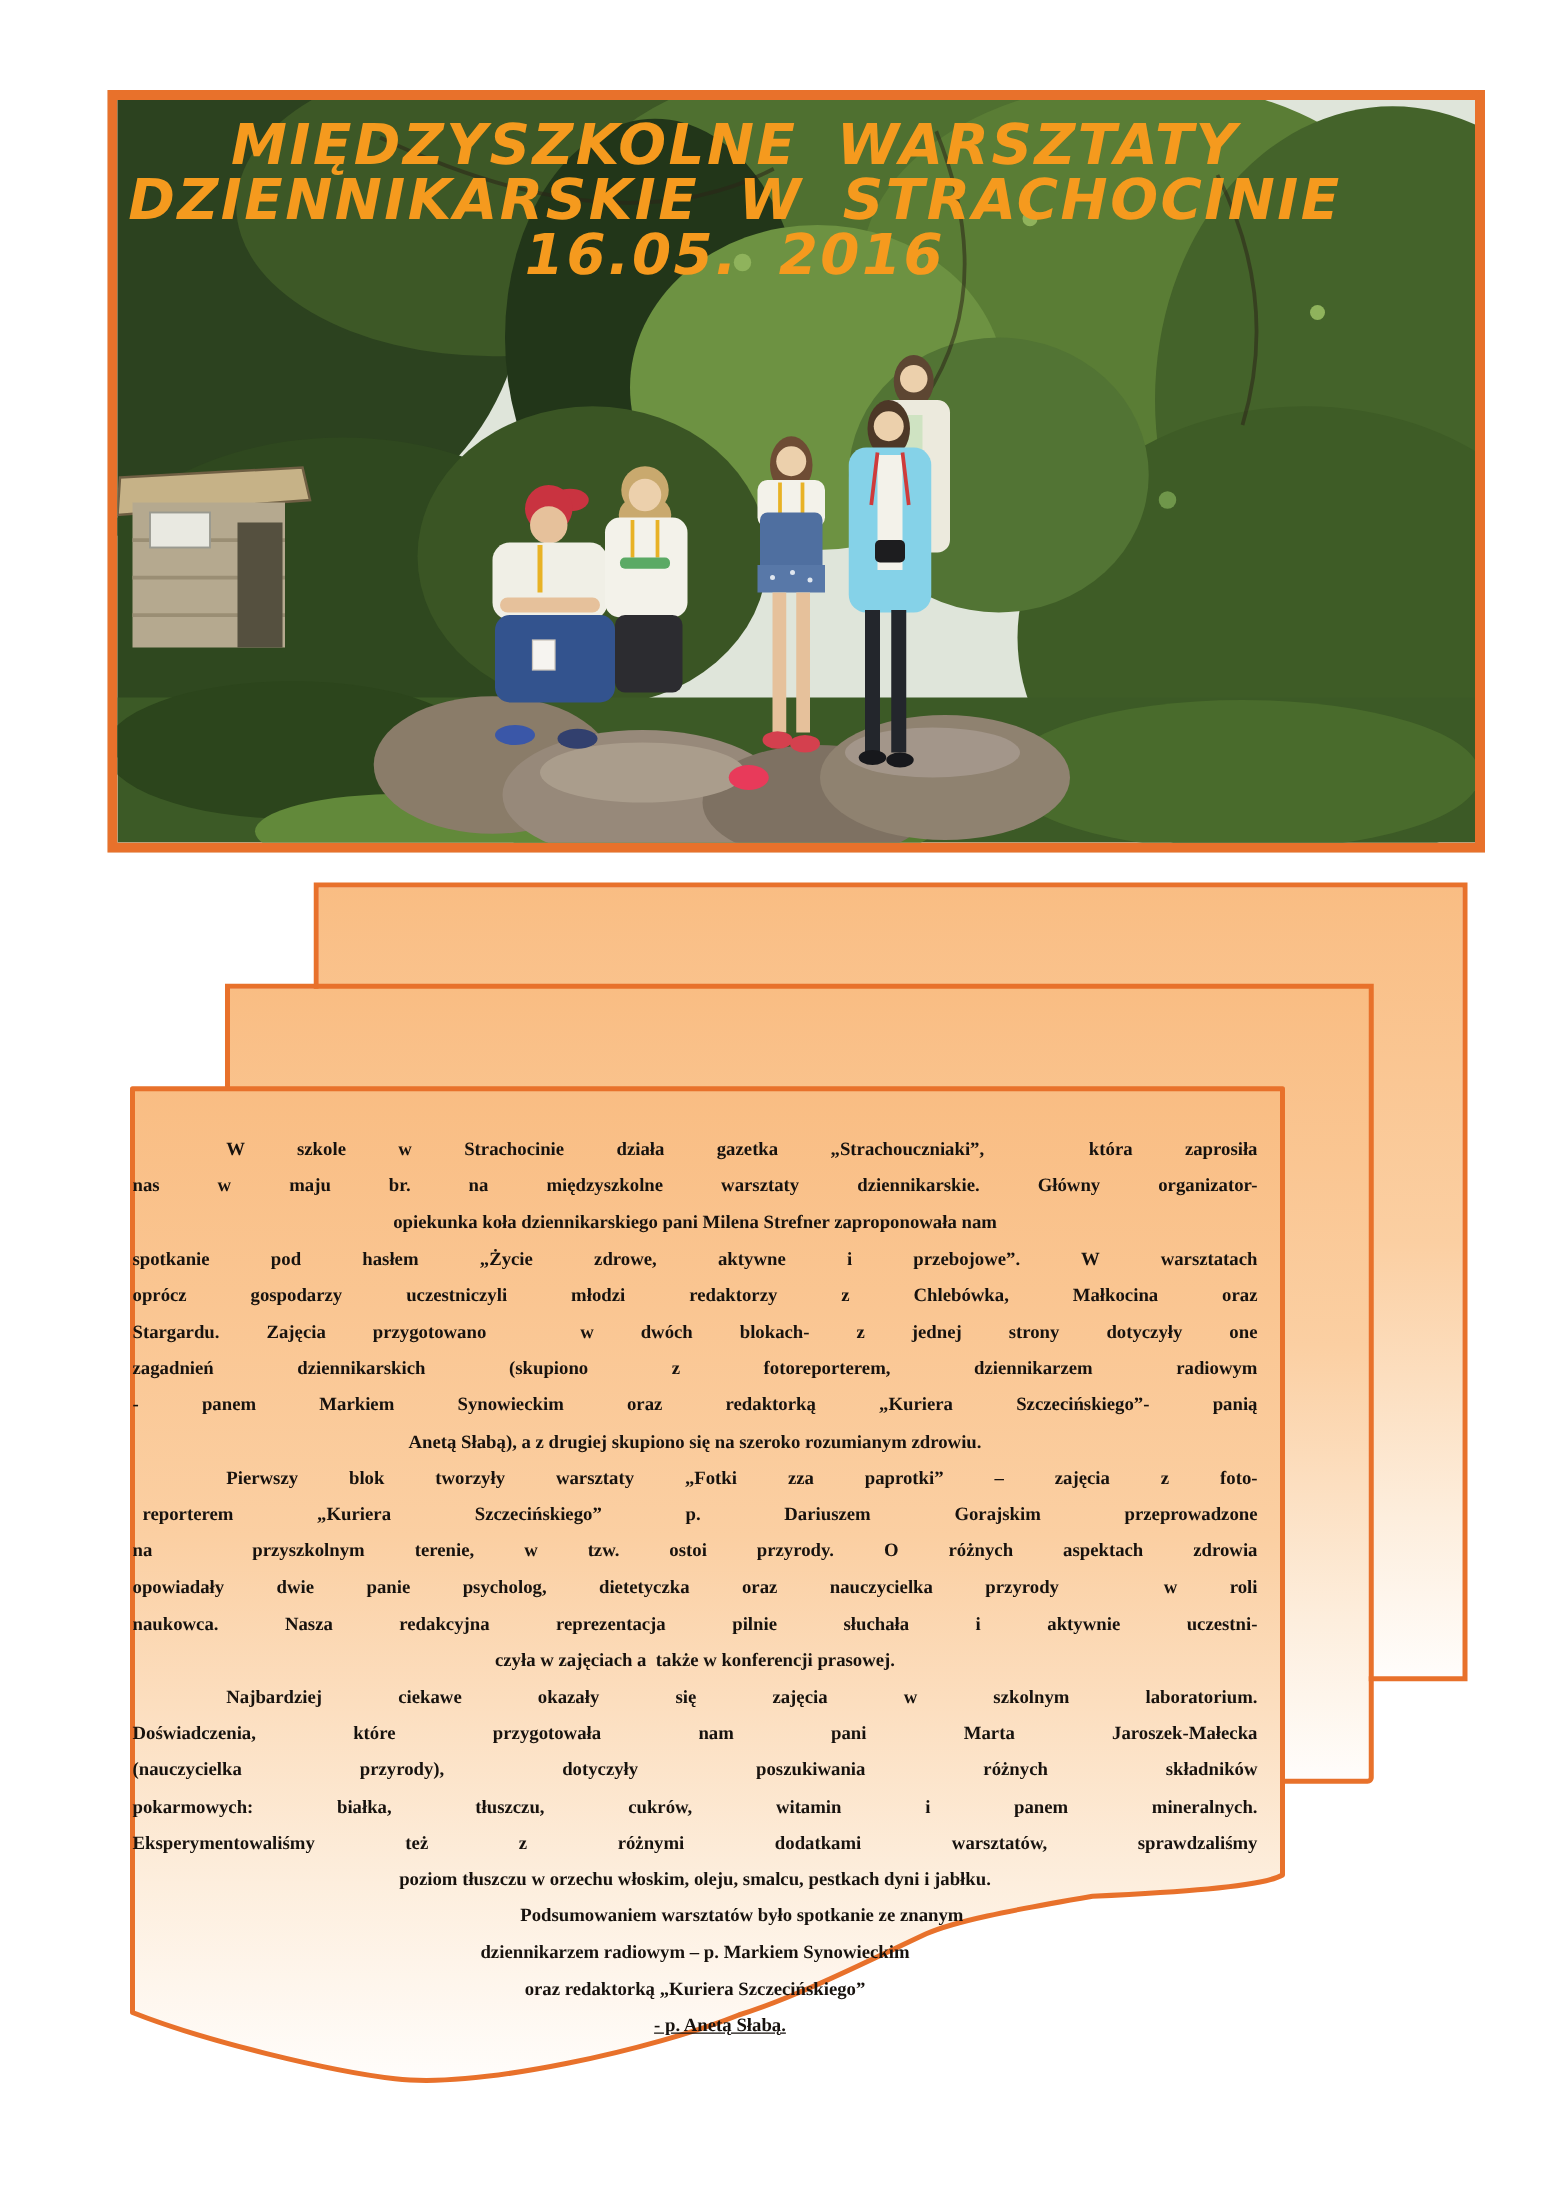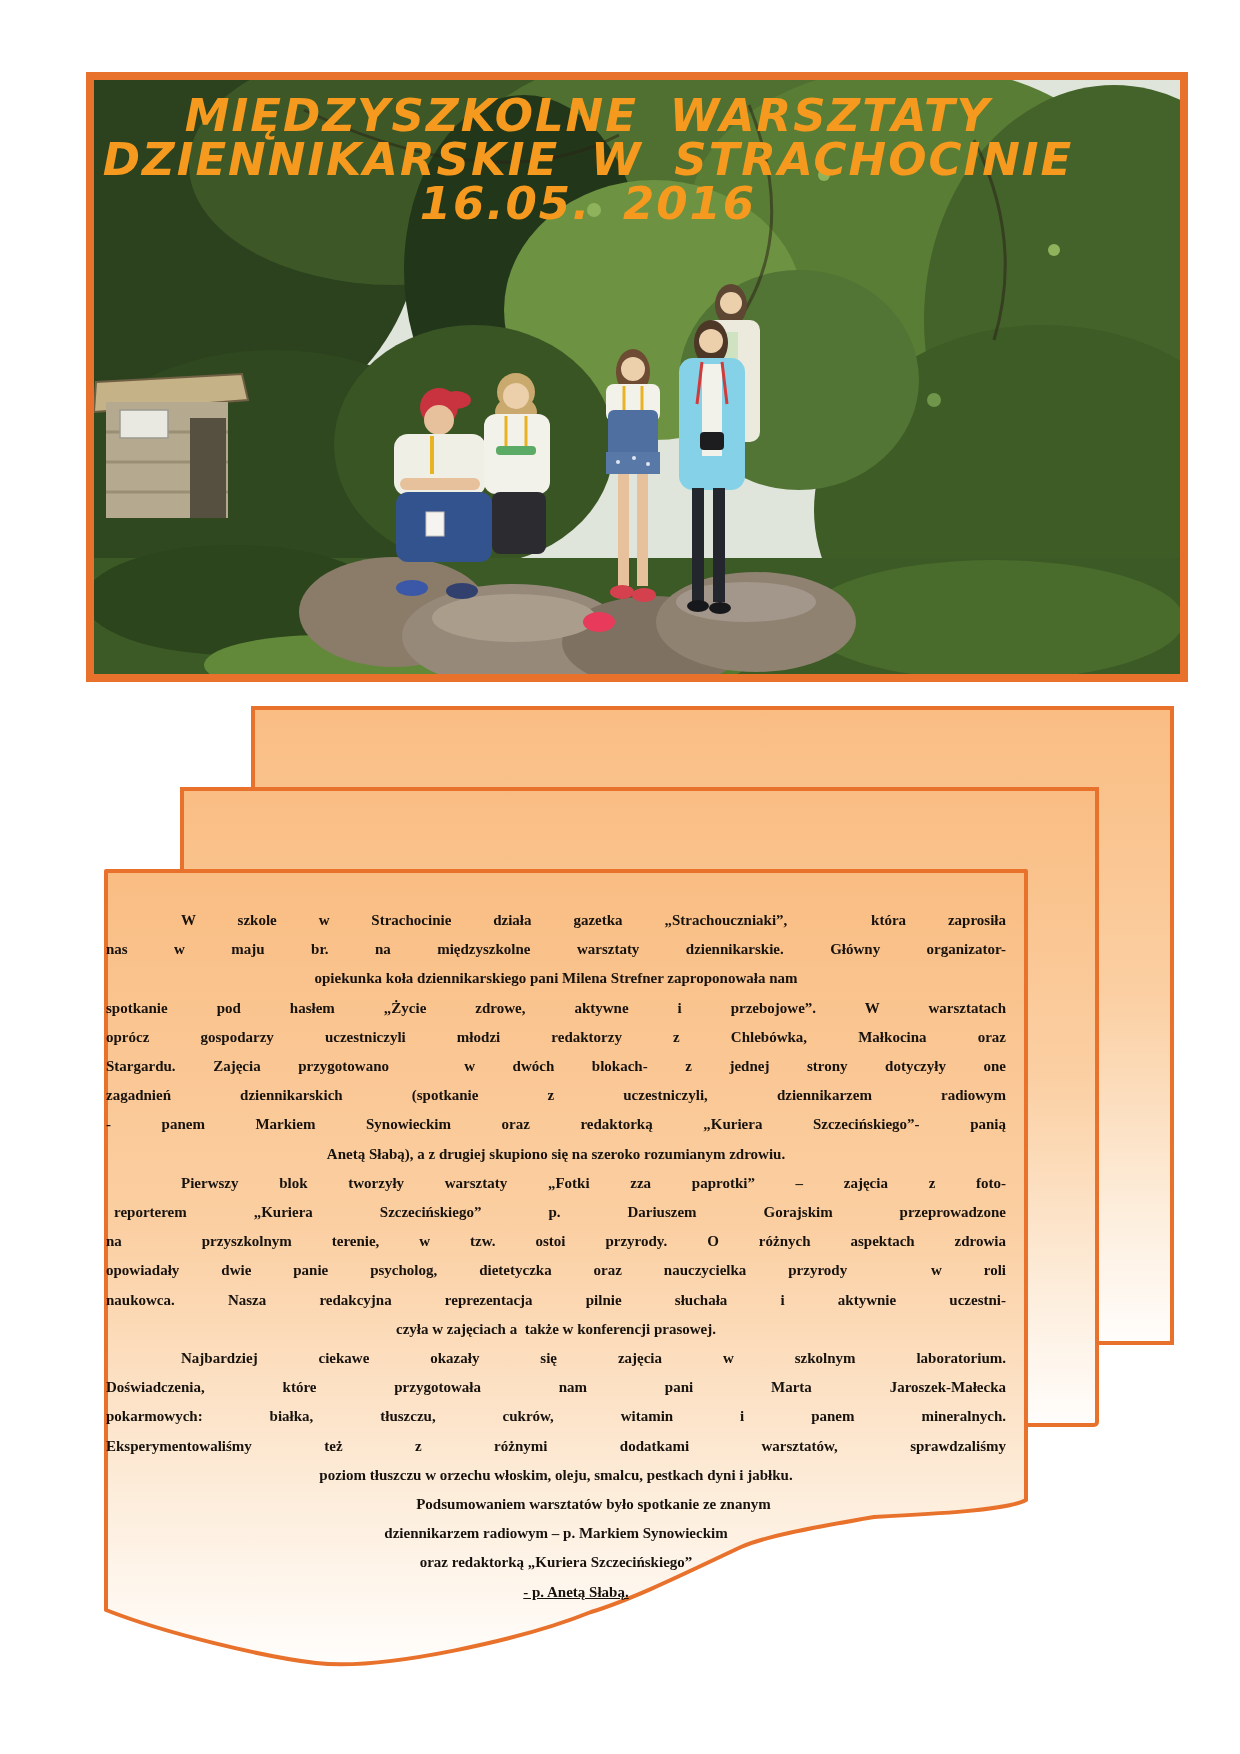--- a/index.html
+++ b/index.html
@@ -174,31 +174,32 @@
              Z"></path>
   </svg>
 
   <div class="article">
       <div class="line j ind1">W szkole w Strachocinie działa gazetka „Strachouczniaki”,&nbsp; która zaprosiła</div>
       <div class="line j">nas w maju br. na międzyszkolne warsztaty dziennikarskie. Główny organizator-</div>
       <div class="line">opiekunka koła dziennikarskiego pani Milena Strefner zaproponowała nam</div>
       <div class="line j">spotkanie pod hasłem „Życie zdrowe, aktywne i przebojowe”. W warsztatach</div>
       <div class="line j">oprócz gospodarzy uczestniczyli młodzi redaktorzy z Chlebówka, Małkocina oraz</div>
       <div class="line j">Stargardu. Zajęcia przygotowano&nbsp; w dwóch blokach- z jednej strony dotyczyły one</div>
-      <div class="line j">zagadnień dziennikarskich (spotkanie z uczestniczyli, dziennikarzem radiowym</div>
+      <div class="line j">zagadnień dziennikarskich (skupiono z fotoreporterem, dziennikarzem radiowym</div>
       <div class="line j">- panem Markiem Synowieckim oraz redaktorką „Kuriera Szczecińskiego”- panią</div>
       <div class="line">Anetą Słabą), a z drugiej skupiono się na szeroko rozumianym zdrowiu.</div>
       <div class="line j ind1">Pierwszy blok tworzyły warsztaty „Fotki zza paprotki” – zajęcia z foto-</div>
       <div class="line j ind3">reporterem „Kuriera Szczecińskiego” p. Dariuszem Gorajskim przeprowadzone</div>
       <div class="line j">na&nbsp; przyszkolnym terenie, w tzw. ostoi przyrody. O różnych aspektach zdrowia</div>
       <div class="line j">opowiadały dwie panie psycholog, dietetyczka oraz nauczycielka przyrody&nbsp; w roli</div>
       <div class="line j">naukowca. Nasza redakcyjna reprezentacja pilnie słuchała i aktywnie uczestni-</div>
       <div class="line">czyła w zajęciach a&nbsp; także w konferencji prasowej.</div>
       <div class="line j ind1">Najbardziej ciekawe okazały się zajęcia w szkolnym laboratorium.</div>
       <div class="line j">Doświadczenia, które przygotowała nam pani Marta Jaroszek-Małecka</div>
+      <div class="line j">(nauczycielka przyrody), dotyczyły poszukiwania różnych składników</div>
       <div class="line j">pokarmowych: białka, tłuszczu, cukrów, witamin i panem mineralnych.</div>
       <div class="line j">Eksperymentowaliśmy też z różnymi dodatkami warsztatów, sprawdzaliśmy</div>
       <div class="line">poziom tłuszczu w orzechu włoskim, oleju, smalcu, pestkach dyni i jabłku.</div>
       <div class="line ind1">Podsumowaniem warsztatów było spotkanie ze znanym</div>
       <div class="line">dziennikarzem radiowym – p. Markiem Synowieckim</div>
       <div class="line">oraz redaktorką „Kuriera Szczecińskiego”</div>
       <div class="line ind2">- p. Anetą Słabą.</div>
     </div>
 
 </div>

